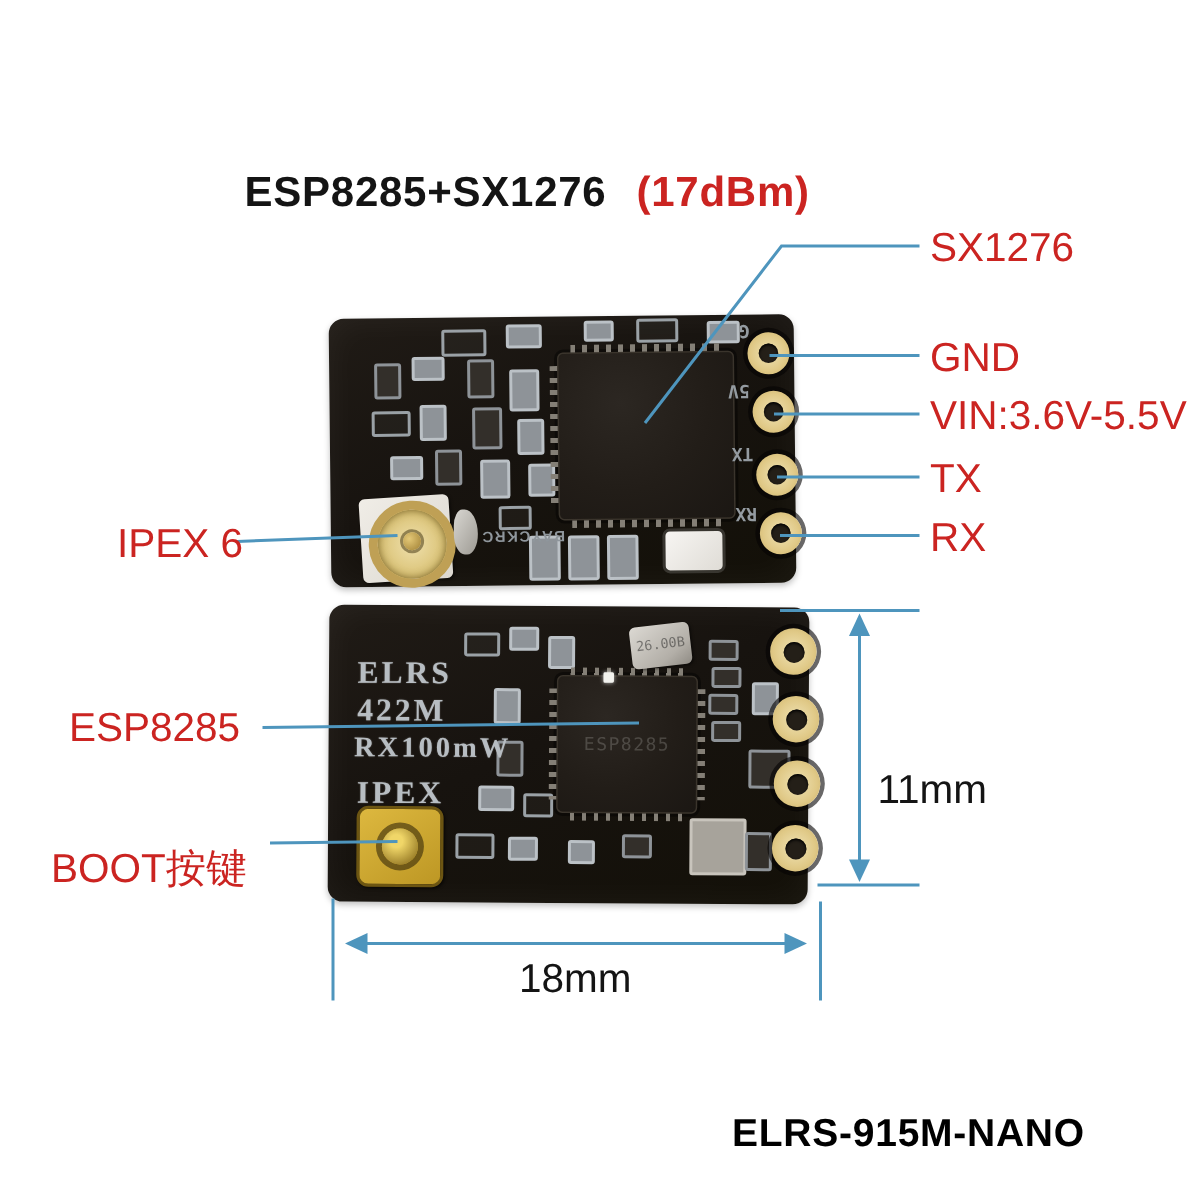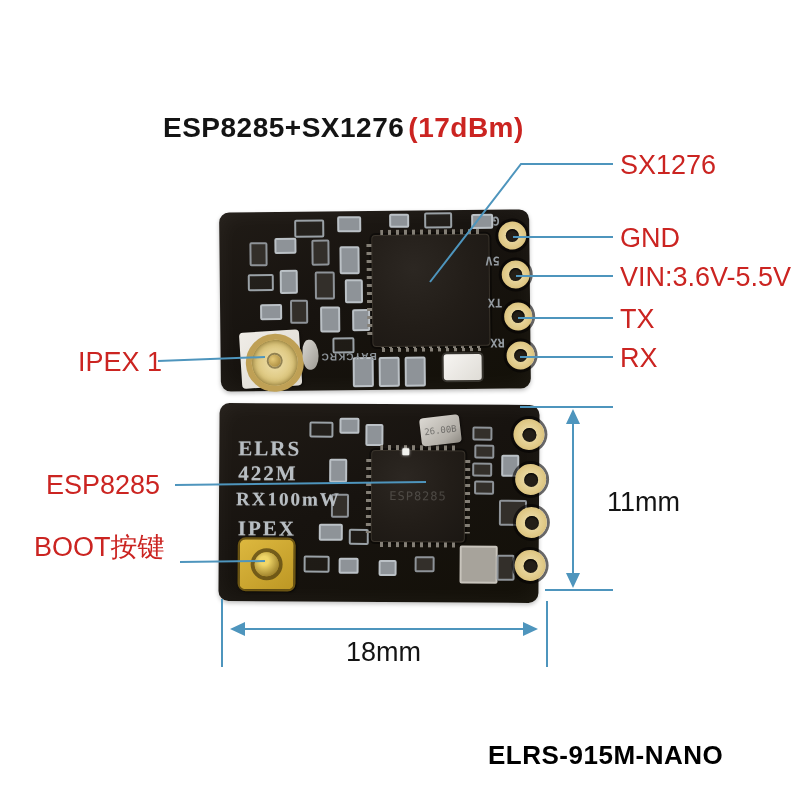--- a/index.html
+++ b/index.html
@@ -8,21 +8,21 @@
     --ink:#141414;
   }
   html,body{margin:0;padding:0;background:#ffffff;}
   body{width:800px;height:800px;position:relative;overflow:hidden;
        font-family:"Liberation Sans",sans-serif;}
   .abs{position:absolute;}
 
   
   .title{left:163px;top:112px;font-size:28px;font-weight:bold;color:var(--ink);
          letter-spacing:0.5px;white-space:nowrap;}
-  .title .red{color:var(--red);margin-left:4px;}
+  .title .red{color:var(--red);margin-left:20px;}
   .callout-label{color:var(--red);font-size:27px;white-space:nowrap;line-height:30px;}
   .dim-label{color:var(--ink);font-size:27px;white-space:nowrap;}
   .product-name{left:488px;top:740px;font-size:26px;font-weight:bold;color:#000000;
                 letter-spacing:0.5px;white-space:nowrap;}
 
   
   .board{position:absolute;border-radius:10px;
          background:linear-gradient(155deg,#201b16 0%,#17130f 45%,#131008 100%);
          box-shadow:inset 0 0 24px rgba(255,255,255,0.05), 0 2px 4px rgba(0,0,0,0.25);}
   .board-front{left:220px;top:211px;width:310px;height:179px;transform:rotate(-0.6deg);}
@@ -246,20 +246,20 @@
   <line class="co" x1="240" y1="629" x2="528" y2="629"></line>
   <polygon class="ah" points="230,629 245,622 245,636"></polygon>
   <polygon class="ah" points="538,629 523,622 523,636"></polygon>
 </svg>
 
 <div class="abs callout-label" style="left:620px;top:150px;">SX1276</div>
 <div class="abs callout-label" style="left:620px;top:223px;">GND</div>
 <div class="abs callout-label" style="left:620px;top:262px;">VIN:3.6V-5.5V</div>
 <div class="abs callout-label" style="left:620px;top:304px;">TX</div>
 <div class="abs callout-label" style="left:620px;top:343px;">RX</div>
-<div class="abs callout-label" style="left:78px;top:347px;">IPEX 1</div>
+<div class="abs callout-label" style="left:78px;top:347px;">IPEX 6</div>
 <div class="abs callout-label" style="left:46px;top:470px;">ESP8285</div>
-<div class="abs callout-label" style="left:34px;top:532px;">BOOT按键</div>
-
-<div class="abs dim-label" style="left:585px;top:487px;margin-left:22px;">11mm</div>
+<div class="abs callout-label" style="left:34px;top:564px;">BOOT按键</div>
+
+<div class="abs dim-label" style="left:585px;top:511px;">11mm</div>
 <div class="abs dim-label" style="left:346px;top:637px;">18mm</div>
 
 <div class="abs product-name">ELRS-915M-NANO</div>
 
 </body></html>

